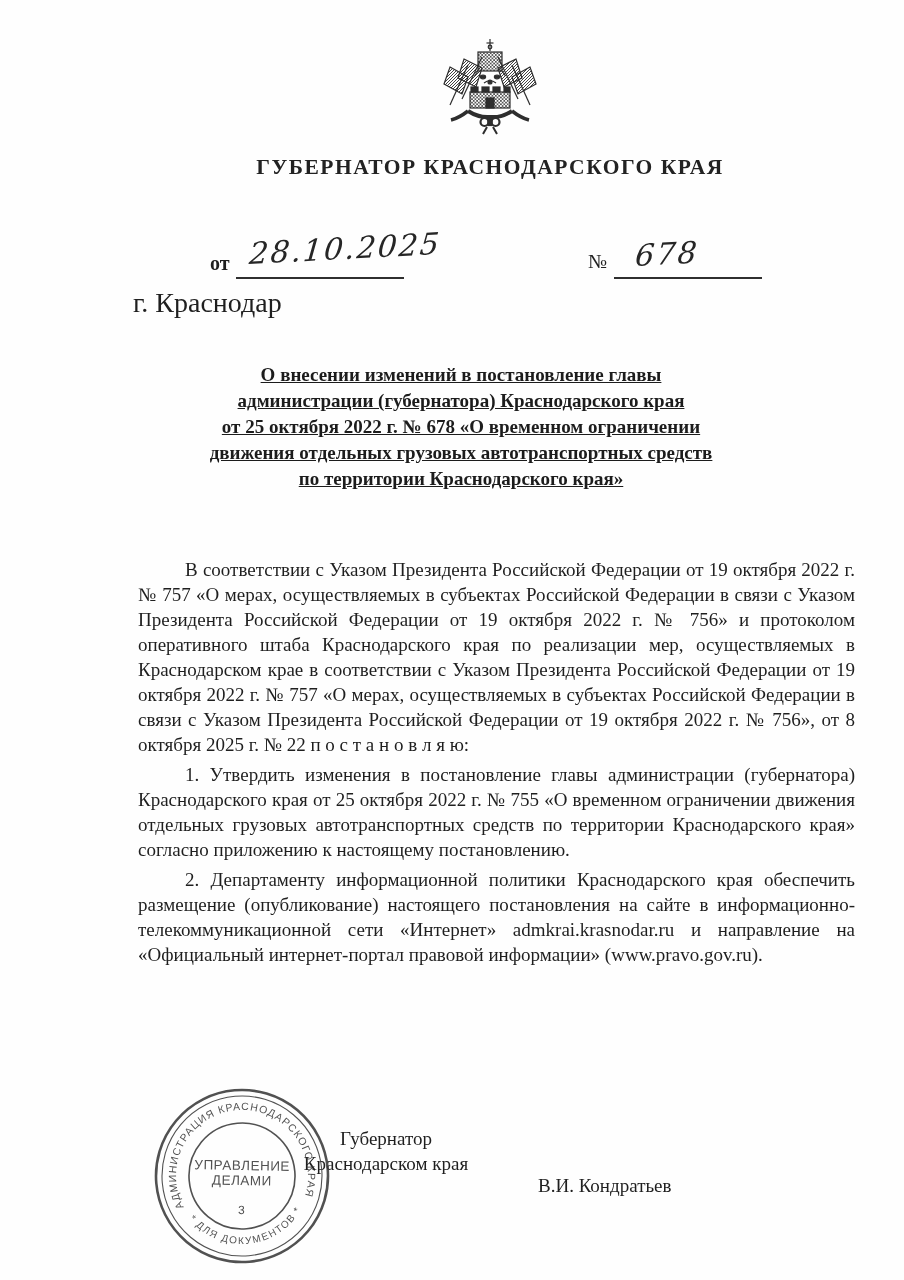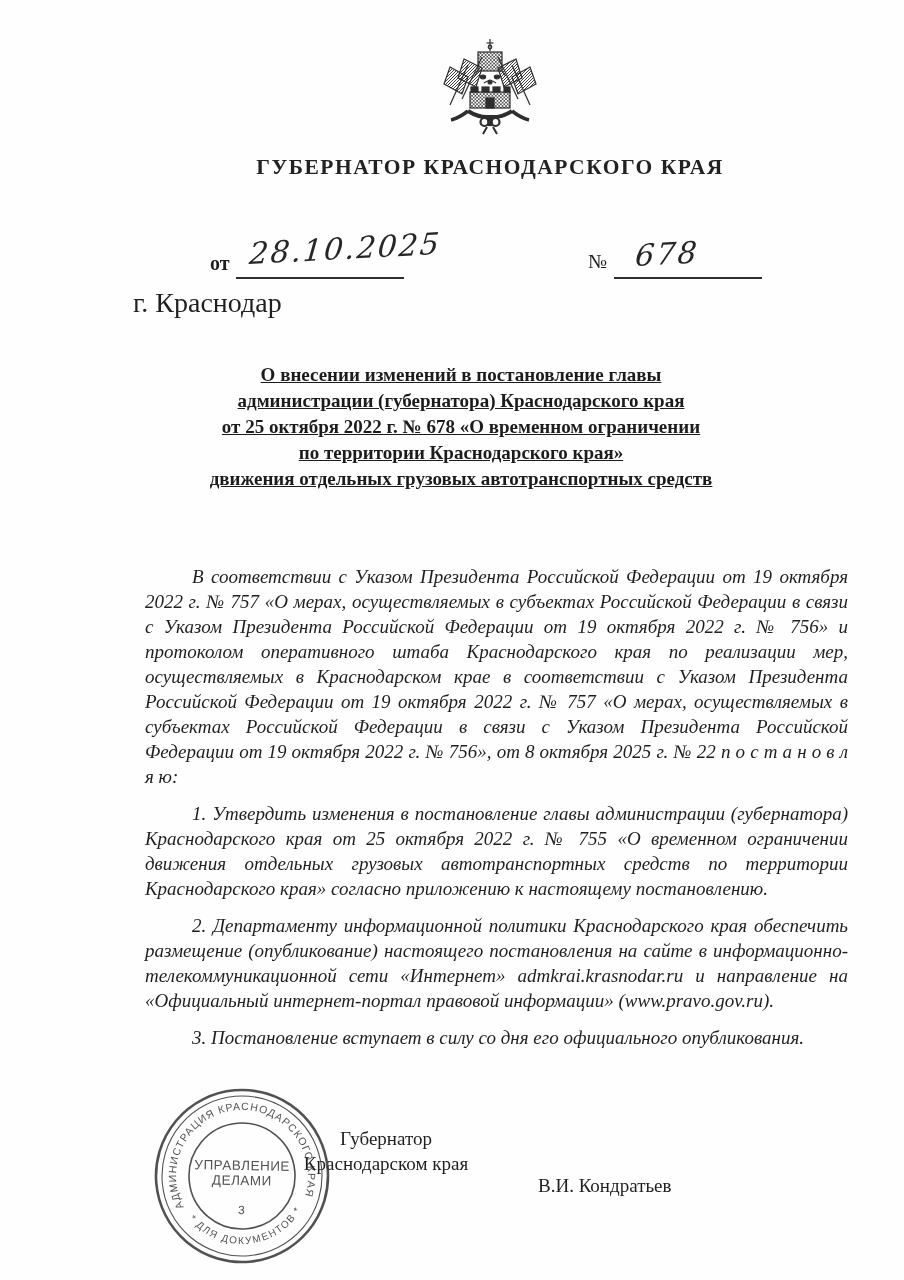--- a/index.html
+++ b/index.html
@@ -47,21 +47,21 @@
   .title{
     position:absolute;top:362px;left:133px;width:656px;
     text-align:center;font-weight:bold;font-size:19px;line-height:26px;
     color:#1c1c1c;
     text-decoration:underline;
   }
   .body-text{
     position:absolute;top:552px;left:133px;width:727px;
     font-size:19px;line-height:25px;text-align:justify;
   }
-  .body-text p{margin:12px;text-indent:47px;font-style:italic;}
+  .body-text p{margin:5px;text-indent:47px;}
   .sig-position{
     position:absolute;left:294px;top:1126px;width:184px;
     text-align:center;font-size:19px;line-height:25px;
   }
   .sig-name{
     position:absolute;left:538px;top:1175px;
     font-size:19px;white-space:nowrap;
   }
   .stamp{
     position:absolute;left:152px;top:1086px;width:180px;height:180px;
@@ -133,29 +133,28 @@
   <span class="num-label">№</span>
   <span class="num-line"></span>
   <span class="handwritten hw-num">678</span>
 
   <div class="city">г. Краснодар</div>
 
   <div class="title">
     <div>О внесении изменений в постановление главы</div>
     <div>администрации (губернатора) Краснодарского края</div>
     <div>от 25 октября 2022 г. № 678 «О временном ограничении</div>
+    <div>движения отдельных грузовых автотранспортных средств</div>
     <div>по территории Краснодарского края»</div>
-    <div>движения отдельных грузовых автотранспортных средств</div>
   </div>
 
   <div class="body-text">
     <p>В соответствии с Указом Президента Российской Федерации от 19 октября 2022 г. № 757 «О мерах, осуществляемых в субъектах Российской Федерации в связи с Указом Президента Российской Федерации  от 19 октября 2022 г. № 756» и протоколом оперативного штаба Краснодарского края по реализации мер, осуществляемых в Краснодарском крае в соответствии с Указом Президента Российской Федерации от 19 октября 2022 г. № 757 «О мерах, осуществляемых в субъектах Российской Федерации в связи с Указом Президента Российской Федерации от 19 октября 2022 г. № 756», от 8 октября 2025 г. № 22 п о с т а н о в л я ю:</p>
     <p>1. Утвердить изменения в постановление главы администрации (губернатора) Краснодарского края от 25 октября 2022 г. № 755 «О временном ограничении движения отдельных грузовых автотранспортных средств по территории Краснодарского края» согласно приложению к настоящему постановлению.</p>
     <p>2. Департаменту информационной политики Краснодарского края обеспечить размещение (опубликование) настоящего постановления на сайте в информационно-телекоммуникационной сети «Интернет» admkrai.krasnodar.ru и направление на «Официальный интернет-портал правовой информации» (www.pravo.gov.ru).</p>
-    <p>3. Постановление вступает в силу со дня его официального опубликования.</p>
   </div>
 
   <div class="sig-position">
     <div>Губернатор</div>
     <div>Краснодарском края</div>
   </div>
   <div class="sig-name">В.И. Кондратьев</div>
 
   <svg class="stamp" viewBox="0 0 180 180" aria-hidden="true">
     <g transform="rotate(-5 90 90)" fill="none" stroke="#3a3a3a">

